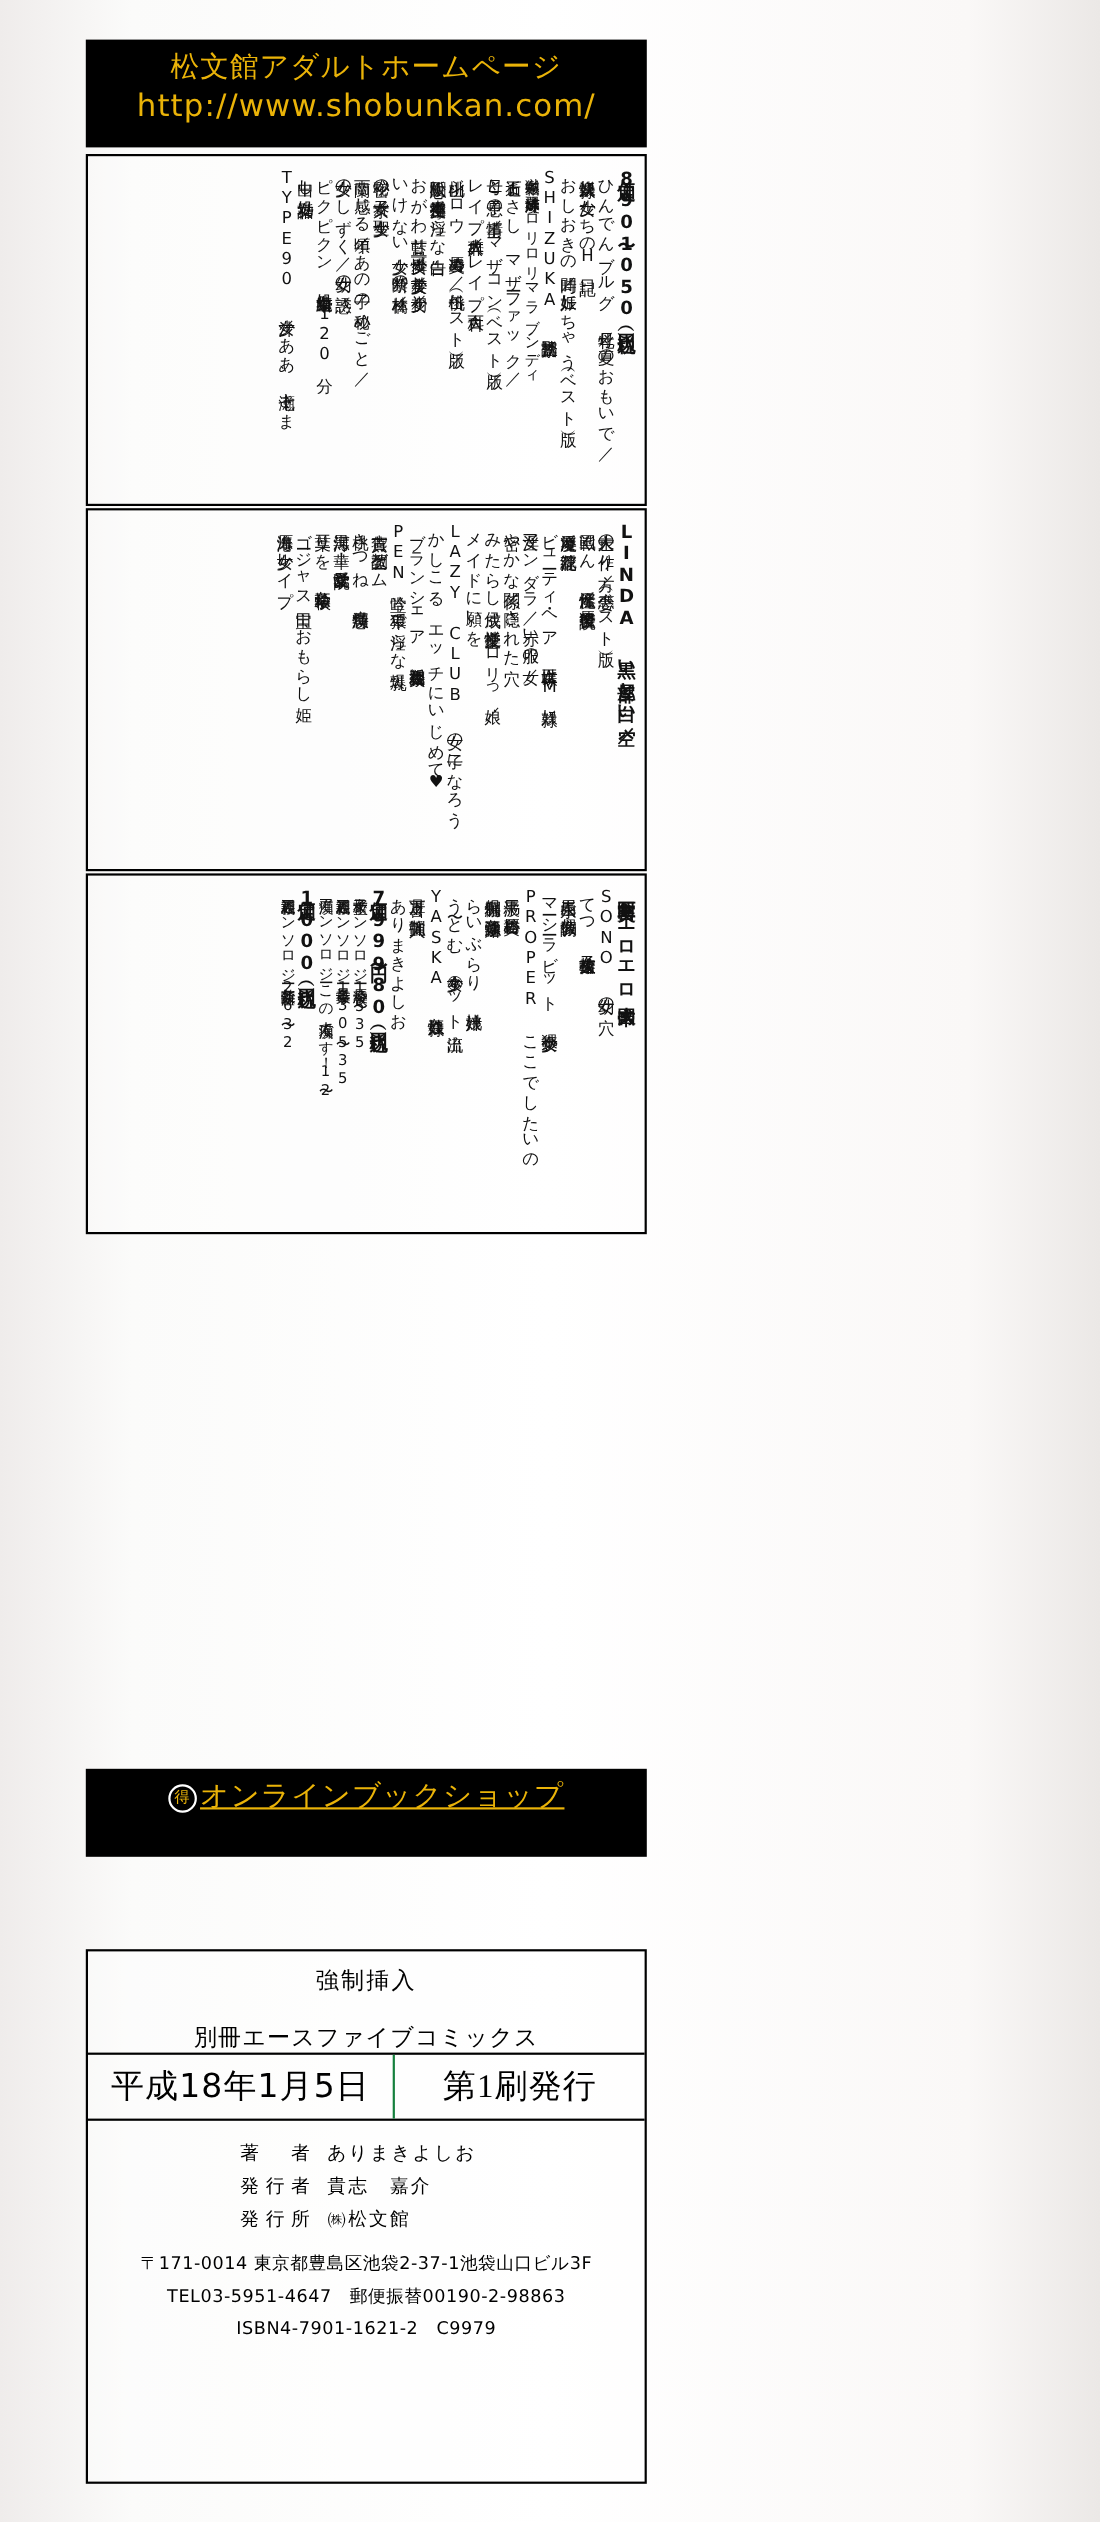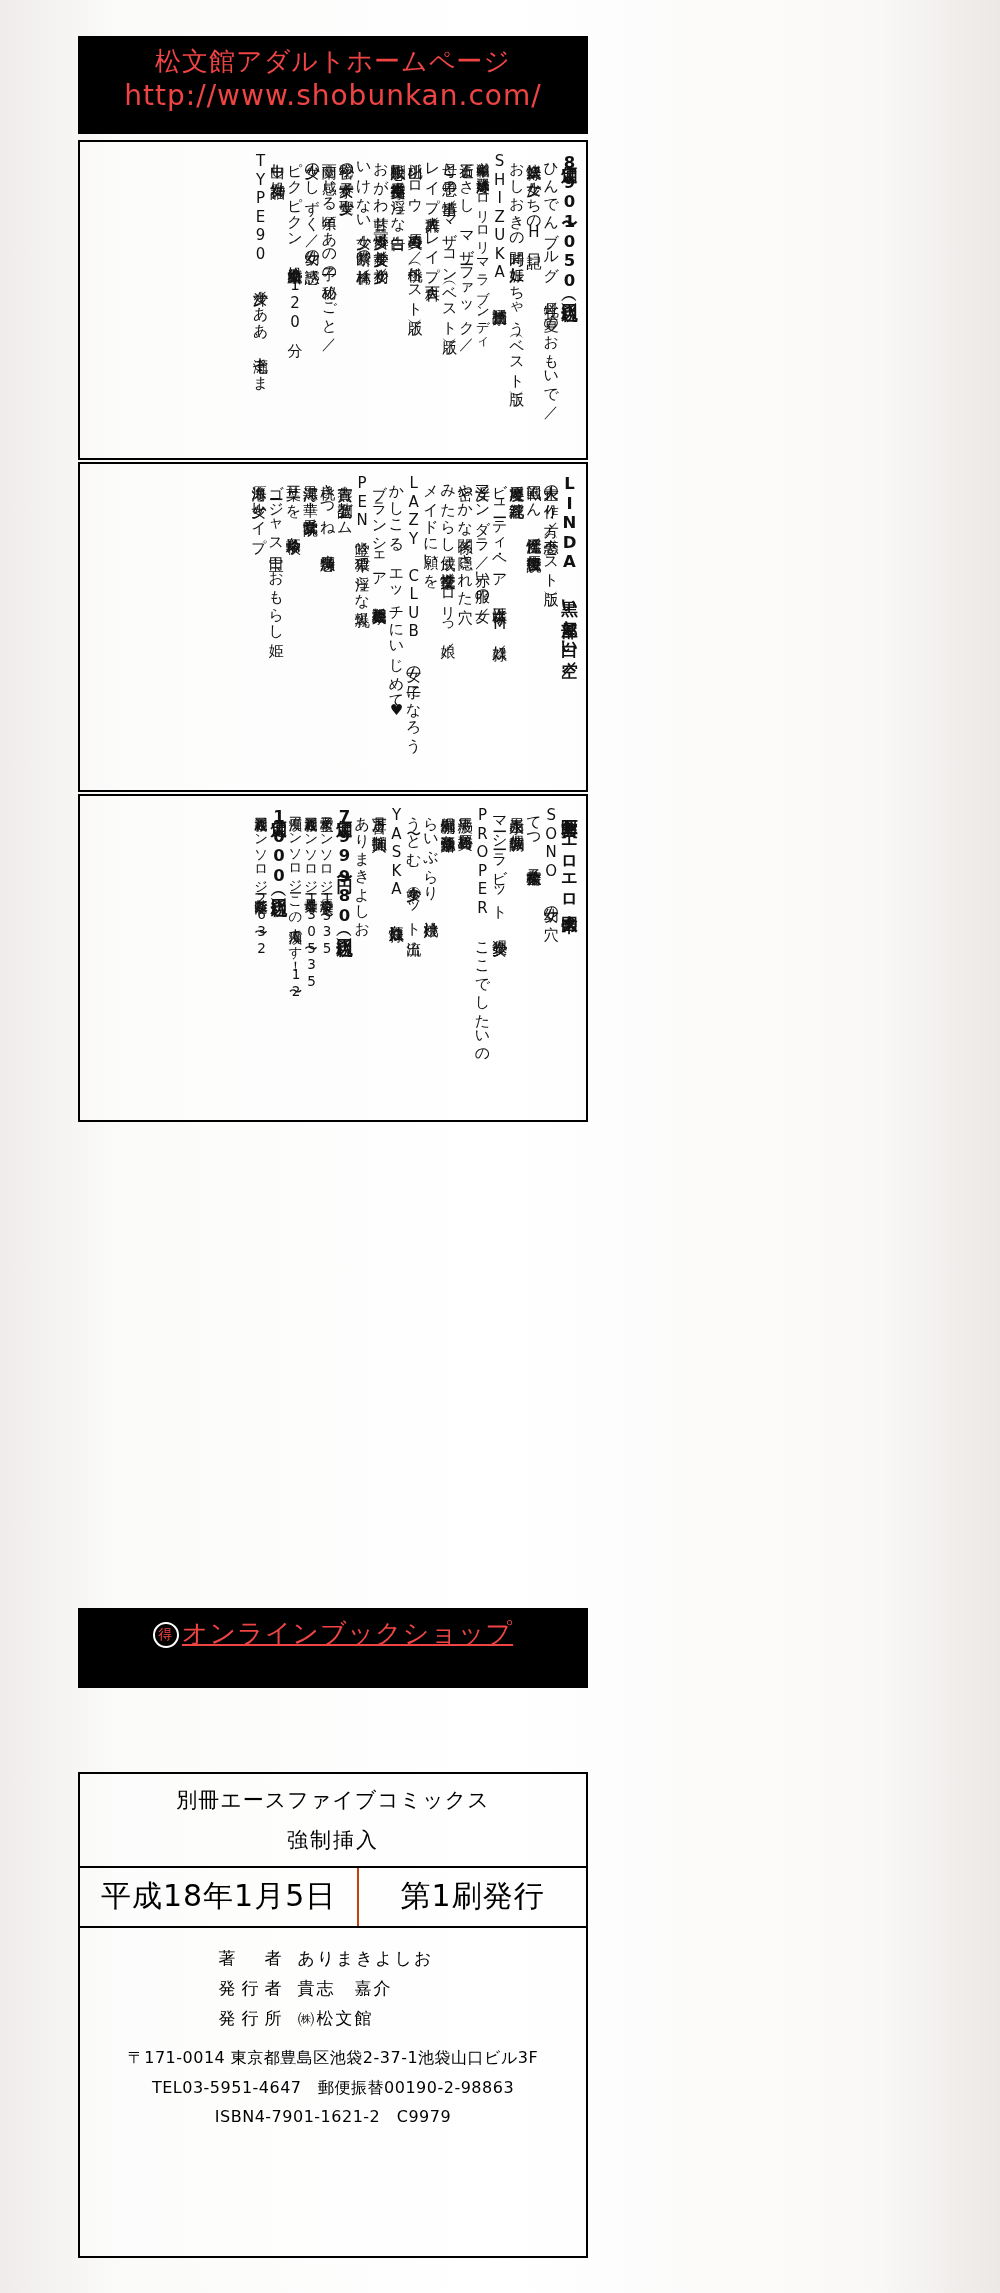--- a/index.html
+++ b/index.html
@@ -23,21 +23,21 @@
     position: absolute;
     inset: 0;
     background: linear-gradient(90deg, #efeceb 0%, #fbfbfa 12%, #ffffff 50%, #faf8f7 88%, #ebe8e6 100%);
     pointer-events: none;
   }
 
   
   .banner {
     position: absolute;
     background: #000;
-    color: #ef4444;
+    color: #eab308;
     text-align: center;
     box-sizing: border-box;
   }
   .banner .line1 {
     font-size: 26px;
     letter-spacing: 1px;
     line-height: 1.25;
   }
   .banner .line2 {
     font-size: 28px;
@@ -153,21 +153,22 @@
     align-items: stretch;
     font-size: 30px;
     letter-spacing: 1px;
   }
   .colo-date > div {
     padding: 8px 0 9px 0;
   }
   .date-left { width: 55%; }
   .date-right {
     width: 45%;
-    border-left: 2px solid #c2410c;
+    border-left: 2px solid #15803d;
+    font-family: Liberation Serif, serif;
   }
   .credits {
     padding-top: 16px;
     font-size: 17px;
     line-height: 1.75;
   }
   .credits .kv {
     display: block;
   }
   .credits .k {
@@ -268,22 +269,22 @@
       <div class="vcol title">定価1000円（税込）</div>
       <div class="vcol small">近親相姦アンソロジー禁断姦淫26〜32</div>
     </div>
   </div>
 
   <div class="banner" id="footer-banner">
     <div class="line1"><span class="mark-circle">得</span><span>オンラインブックショップ</span></div>
   </div>
 
   <div id="colophon">
+    <div class="colo-row colo-title">強制挿入</div>
     <div class="colo-row colo-series">別冊エースファイブコミックス</div>
-    <div class="colo-row colo-title">強制挿入</div>
     <div class="rule"></div>
     <div class="colo-row colo-date">
       <div class="date-left">平成18年1月5日</div>
       <div class="date-right">第1刷発行</div>
     </div>
     <div class="rule"></div>
 
     <div class="credits">
       <span class="kv">
         <span class="k">著　者</span><span class="v">ありまきよしお</span>

